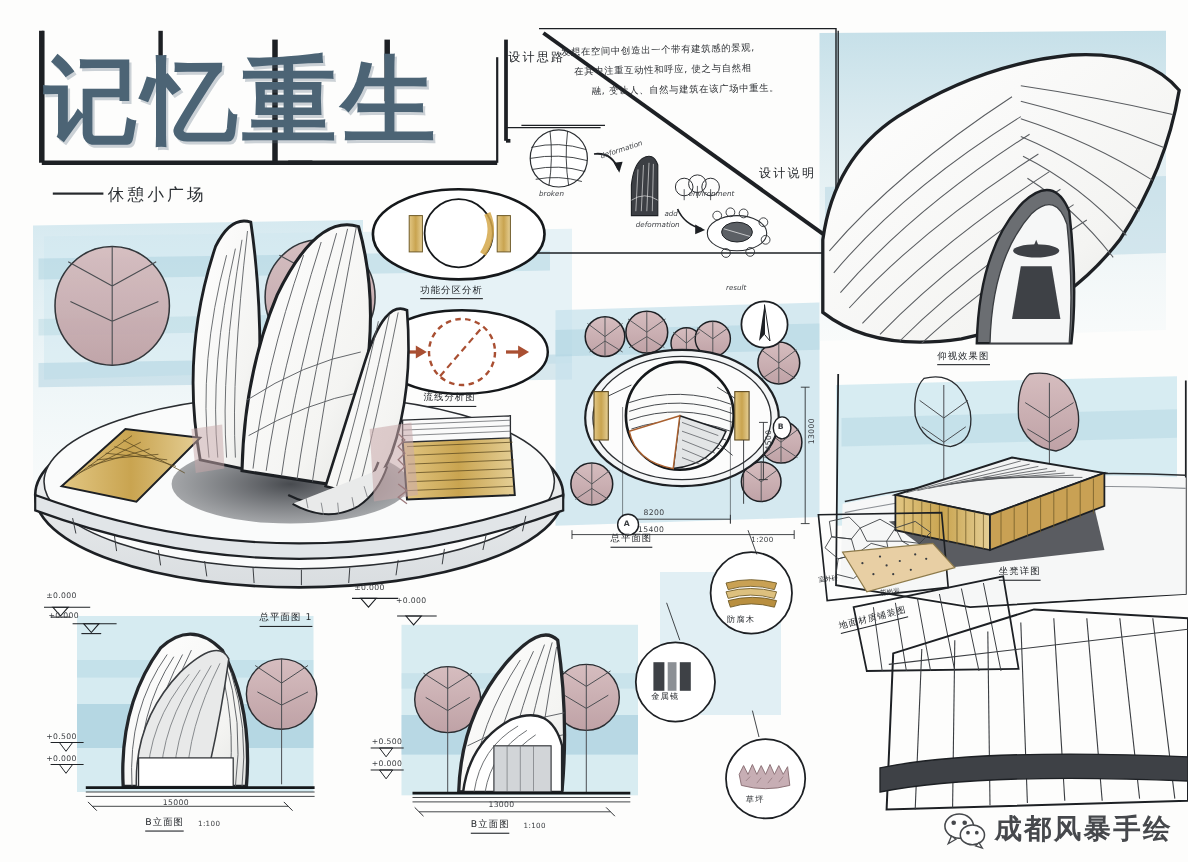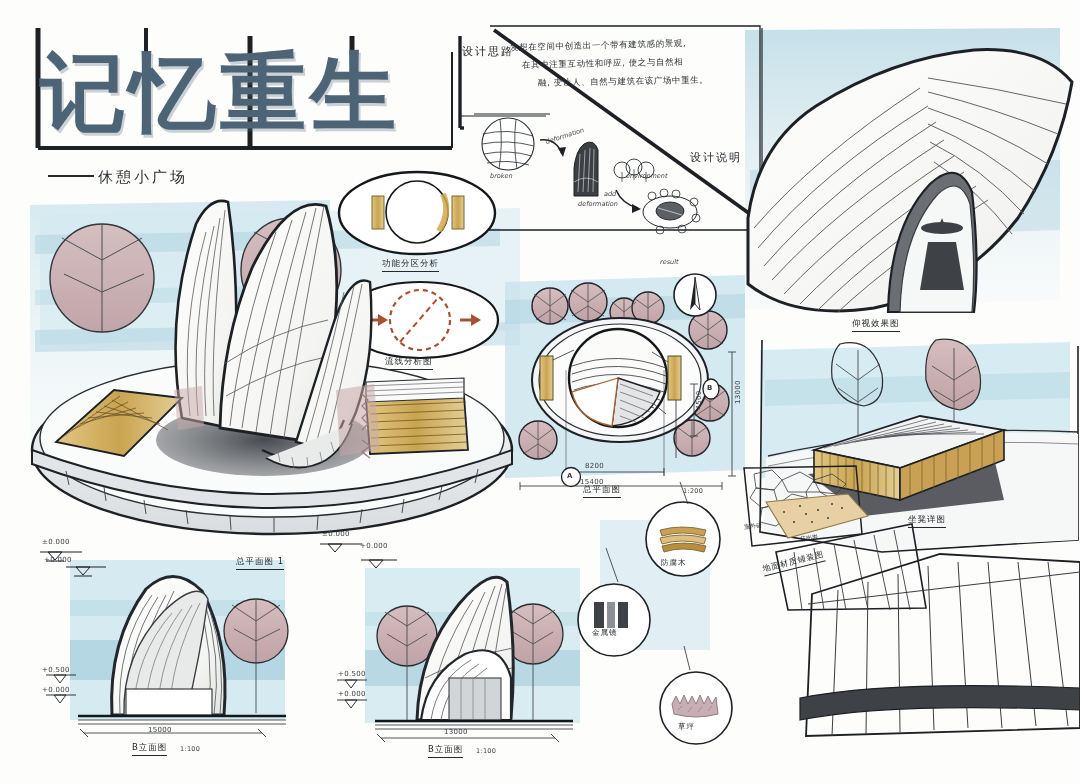--- a/index.html
+++ b/index.html
@@ -454,21 +454,21 @@
   <svg class="abs" style="left:560px;top:466px;" width="22" height="22">
     <circle cx="11" cy="11" r="9.5" fill="#ffffff" stroke="#1d2024" stroke-width="1.3"></circle>
   </svg>
   <div class="abs lbl dim-txt" style="left:567px;top:472px;font-weight:bold;">A</div>
 
   <svg class="abs" style="left:700px;top:378px;" width="22" height="22">
     <ellipse cx="11" cy="11" rx="8" ry="10" fill="#ffffff" stroke="#1d2024" stroke-width="1.3"></ellipse>
   </svg>
   <div class="abs lbl dim-txt" style="left:707px;top:384px;font-weight:bold;">B</div>
 
-  <div class="abs lbl cap" style="left:583px;top:484px;text-align:center;">总平面图</div>
+  <div class="abs lbl cap" style="left:555px;top:484px;text-align:center;">总平面图</div>
   <div class="abs lbl cap-scale" style="left:639px;top:487px;margin-left:44px;">1:200</div>
 
   <svg class="abs" style="left:60px;top:545px;" width="250" height="200">
 
     <path d="M6,22 L46,22" stroke="#1d2024" stroke-width="1"></path>
     <path d="M16,22 L23,30 L30,22 Z" fill="none" stroke="#1d2024" stroke-width="1"></path>
     <path d="M14,31 L32,31" stroke="#1d2024" stroke-width="1"></path>
 
     <circle cx="196" cy="86" r="32" fill="url(#treeg)" stroke="#2a2d31" stroke-width="1.3"></circle>
     <path d="M196,54 L196,168 M196,76 L172,60 M196,76 L220,60 M196,96 L174,84 M196,96 L220,84" stroke="#4a4d51" stroke-width=".9" fill="none"></path>
@@ -741,14 +741,27 @@
         <path d="M168,14 L178,180"></path>
         <path d="M198,14 L212,180"></path>
       <path d="M228,14 L246,178"></path>
         <path d="M258,14 L278,178"></path>
     </g>
     <path d="M18,56 L290,24" stroke="#3a3d41" stroke-width="1" fill="none"></path>
 
     <path d="M10,150 Q100,132 290,140 L290,162 Q100,154 10,172 Z" fill="#3e4146" stroke="#1d2024" stroke-width="1.2"></path>
   </svg>
 
+  <div class="abs" id="watermark">
+    <svg width="40" height="32">
+      <ellipse cx="15" cy="13" rx="13" ry="11" fill="#ffffff" stroke="#2d3034" stroke-width="1.4"></ellipse>
+      <path d="M8,22 L5,29 L12,25 Z" fill="#ffffff" stroke="#2d3034" stroke-width="1.2"></path>
+      <circle cx="10" cy="10" r="2.1" fill="#2d3034"></circle>
+      <circle cx="20" cy="10" r="2.1" fill="#2d3034"></circle>
+      <ellipse cx="27" cy="21" rx="11" ry="9" fill="#ffffff" stroke="#2d3034" stroke-width="1.4"></ellipse>
+      <path d="M33,28 L36,33 L30,31 Z" fill="#ffffff" stroke="#2d3034" stroke-width="1.2"></path>
+      <circle cx="23" cy="19" r="1.7" fill="#2d3034"></circle>
+      <circle cx="31" cy="19" r="1.7" fill="#2d3034"></circle>
+    </svg>
+    <span class="wm-text">成都风暴手绘</span>
+  </div>
 
 </div>
 
 </body></html>

